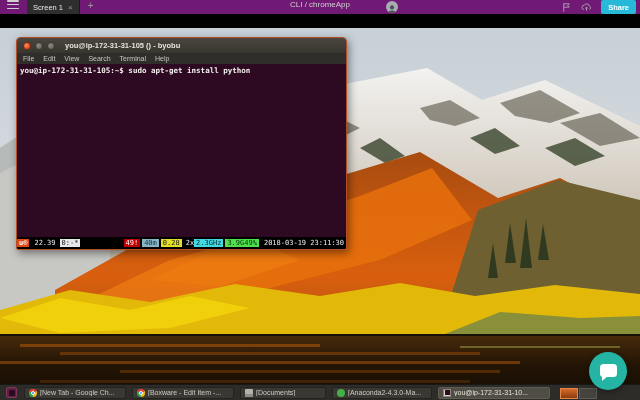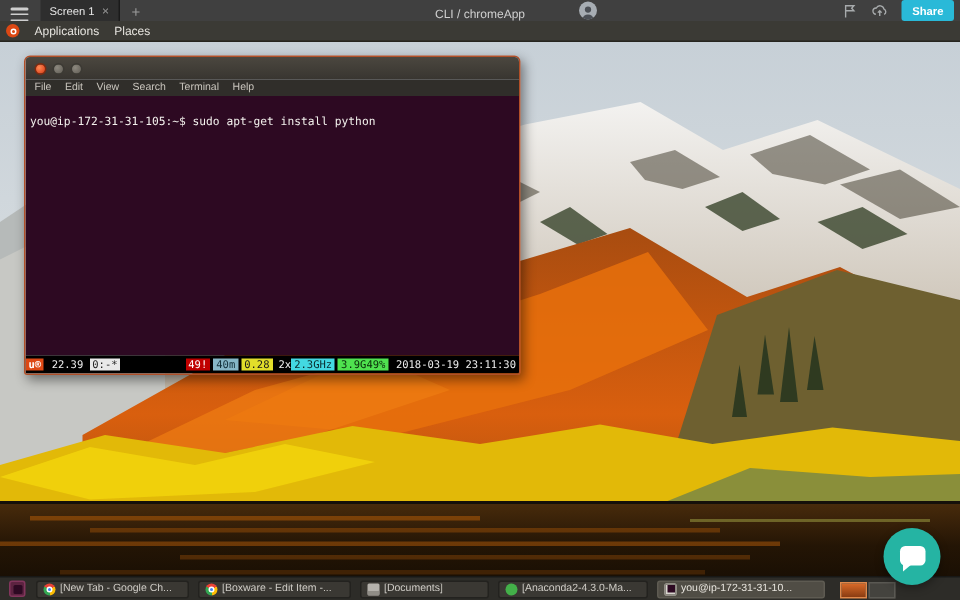--- a/index.html
+++ b/index.html
@@ -1,21 +1,21 @@
 <!DOCTYPE html>
 <html style="--accent: #29b9d8; --chat: #25b4a3; --ubuntu: #dd4814; --terminal-bg: #2d0922; --updates-red: #c00000; --uptime-blue: #86b6c6; --load-yellow: #e2de2a; --cpu-cyan: #43d9e2; --mem-green: #4fe24f;"><head>
 <meta charset="utf-8">
 <style>
   html,body{margin:0;padding:0;background:#111;}
   .screen{position:relative;width:640px;height:400px;overflow:hidden;
     font-family:"Liberation Sans",sans-serif;background:#000;}
 
   
-  .topbar{position:absolute;left:0;top:0;width:640px;height:14px;background:#404040;
-    display:flex;align-items:flex-end;z-index:70;}
+  .topbar{position:absolute;left:0;top:0;width:640px;height:14px;background:#701a75;
+    display:flex;align-items:flex-start;z-index:70;}
   .hamburger{width:12px;height:9px;margin:0 8px 0 7px;display:flex;flex-direction:column;
     justify-content:space-between;cursor:pointer;}
   .hamburger span{display:block;height:1.5px;background:#cfcfcf;border-radius:1px;}
   .tab{height:14px;display:flex;align-items:center;background:#2e2e2e;padding:0 6px;
     color:#e8e8e8;font-size:7.5px;gap:5px;border-right:1px solid #1a1a1a;}
   .tab .x{color:#9a9a9a;font-size:8px;}
   .newtab{color:#9a9a9a;font-size:10px;padding:0 8px;}
   .tb-title{position:absolute;left:50%;transform:translateX(-50%);color:#cfcfcf;font-size:8px;white-space:nowrap;}
   .avatar{position:absolute;left:386px;top:1px;width:12px;height:12px;border-radius:50%;background:#a7adb3;overflow:hidden;}
   .tb-right{position:absolute;right:4px;top:0;height:14px;display:flex;align-items:center;gap:9px;}
@@ -41,22 +41,22 @@
     box-shadow:2px 3px 8px rgba(0,0,0,.45);display:flex;flex-direction:column;overflow:hidden;}
   .term-titlebar{height:15px;background:linear-gradient(#4b473f,#383530);display:flex;
     align-items:center;padding-left:6px;flex:none;}
   .wbtn{width:8px;height:8px;border-radius:50%;margin-right:4px;box-sizing:border-box;cursor:pointer;}
   .wbtn.close{background:radial-gradient(circle at 35% 35%,#ff8a54,#e4542a 65%,#9e3313);border:1px solid #7d2a10;}
   .wbtn.min,.wbtn.max{background:radial-gradient(circle at 35% 35%,#8d897f,#5f5b53);border:1px solid #3c3a34;}
   .term-title{color:#e8e4dc;font-size:7.5px;font-weight:bold;margin-left:6px;white-space:nowrap;}
   .term-menubar{height:11px;background:#302e2a;display:flex;align-items:center;gap:9px;
     padding-left:6px;flex:none;}
   .term-menu-item{color:#c9c5bd;font-size:7px;cursor:pointer;}
-  .term-body{flex:1;background:var(--terminal-bg,#2d0922);padding:12px 3px;
-    font-family:"DejaVu Sans Mono",monospace;font-size:7.5px;color:#f2f0ec;line-height:10px;cursor:text;}
+  .term-body{flex:1;background:var(--terminal-bg,#2d0922);padding:2px 3px;
+    font-family:"DejaVu Sans Mono",monospace;font-size:7.5px;color:#f2f0ec;line-height:10px;cursor:text;font-weight:bold;}
   .term-status{height:12px;background:#000;display:flex;align-items:center;flex:none;
     font-family:"DejaVu Sans Mono",monospace;font-size:7px;white-space:nowrap;overflow:hidden;}
   .seg{padding:0 2px;color:#eee;flex:none;}
   .seg-logo{background:var(--ubuntu,#dd4814);color:#fff;font-weight:bold;}
   .seg-window{background:#e9e9e9;color:#222;margin-left:2px;}
   .seg-release{margin-left:3px;}
   .seg-updates{background:var(--updates-red,#c00000);color:#fff;margin-left:2px;}
   .seg-uptime{background:var(--uptime-blue,#86b6c6);color:#14303a;margin-left:2px;}
   .seg-load{background:var(--load-yellow,#e2de2a);color:#1a1a1a;margin-left:2px;}
   .seg-cpucount{margin-left:2px;padding-right:0;}
@@ -120,25 +120,20 @@
         <path d="M3 1.5v9M3 2h6l-1.6 1.8L9 5.6H3" fill="none" stroke="#b9bdbf" stroke-width="1"></path>
       </svg>
       <svg class="tb-ic" viewBox="0 0 12 12">
         <path d="M3.2 8.2a2.3 2.3 0 0 1 .3-4.6 3 3 0 0 1 5.6.9 2 2 0 0 1 .1 3.7" fill="none" stroke="#b9bdbf" stroke-width="1"></path>
         <path d="M6 9.5V5.8M4.6 7l1.4-1.4L7.4 7" fill="none" stroke="#b9bdbf" stroke-width="1"></path>
       </svg>
       <button class="share-btn">Share</button>
     </div>
   </header>
 
-  <nav class="ubar">
-    <div class="ulogo"></div>
-    <div class="umenu">Applications</div>
-    <div class="umenu">Places</div>
-  </nav>
 
   <div class="desktop">
 
     <svg class="wall" viewBox="0 0 640 372" preserveAspectRatio="none">
       <defs>
         <linearGradient id="sky" x1="0" y1="0" x2="0" y2="1">
           <stop offset="0" stop-color="#c7d0d7"></stop>
             <stop offset="1" stop-color="#e7e9e9"></stop>
         </linearGradient>
         <linearGradient id="snow" x1="0" y1="0" x2="0" y2="1">
@@ -196,20 +191,21 @@
         <rect x="40" y="352" width="430" height="3" fill="#5f3106"></rect>
         <rect x="460" y="318" width="160" height="2" fill="#9a9a40"></rect>
       </g>
     </svg>
 
     <section class="term">
       <div class="term-titlebar">
         <div class="wbtn close"></div>
         <div class="wbtn min"></div>
         <div class="wbtn max"></div>
+        <div class="term-title">you@ip-172-31-31-105 () - byobu</div>
       </div>
       <div class="term-menubar">
         <span class="term-menu-item">File</span>
         <span class="term-menu-item">Edit</span>
         <span class="term-menu-item">View</span>
         <span class="term-menu-item">Search</span>
         <span class="term-menu-item">Terminal</span>
         <span class="term-menu-item">Help</span>
       </div>
       <div class="term-body">

